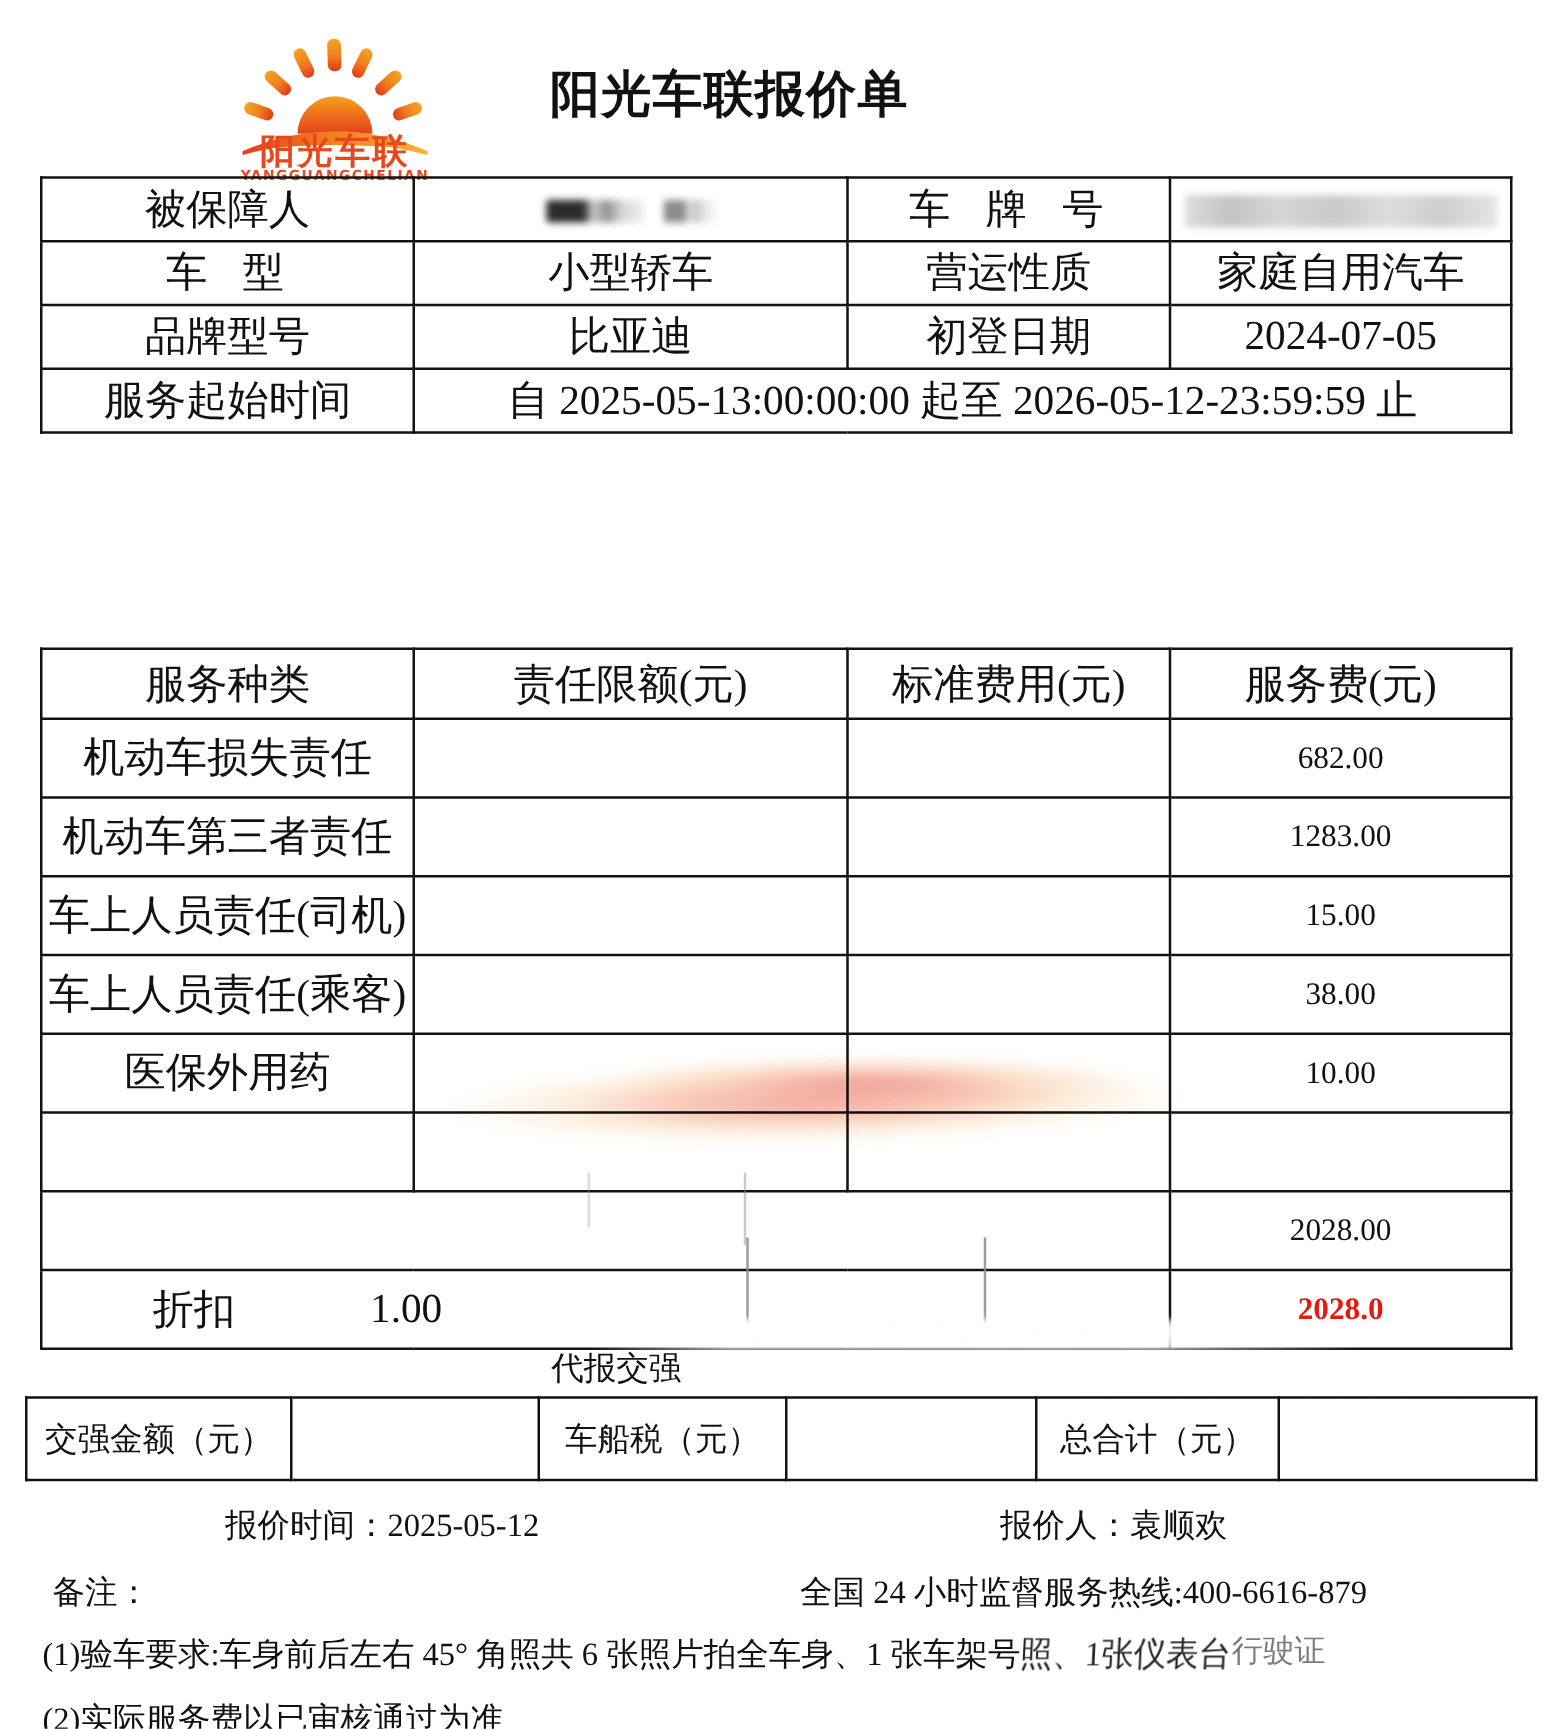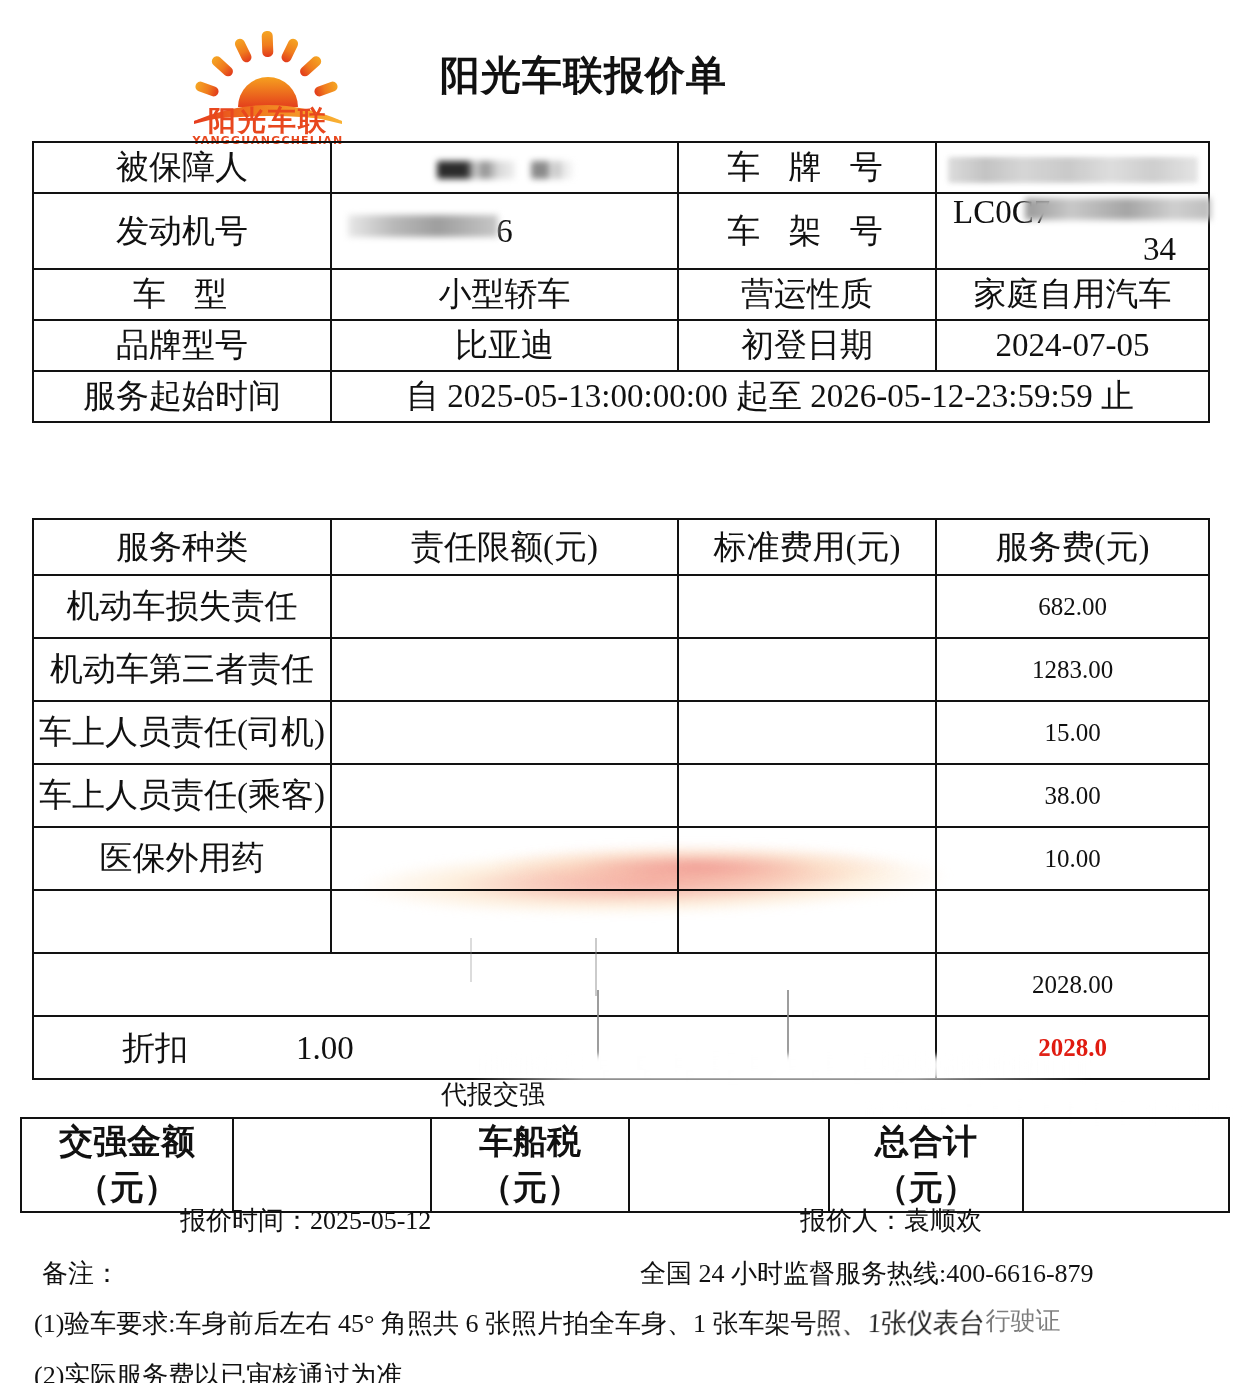--- a/index.html
+++ b/index.html
@@ -55,21 +55,21 @@
   .stray{position:absolute;width:2px;background:#8c8c8c;opacity:.85;}
 
   
   .caption{
     position:absolute;left:0;top:1077px;width:986px;
     text-align:center;font-size:26px;
   }
 
   
   #t3{left:20px;top:1117px;width:1208px;}
-  #t3 td{height:64px;font-size:34px;font-weight:bold;}
+  #t3 td{height:64px;font-size:26px;}
   #t3 td.cap{text-align:center;}
 
   
   .foot{position:absolute;font-size:26px;white-space:nowrap;}
   #f-quote-time{left:180px;top:1203px;}
   #f-quoter{left:800px;top:1203px;}
   #f-remark{left:42px;top:1256px;}
   #f-hotline{left:640px;top:1256px;}
   #f-note1{left:34px;top:1306px;font-size:26px;}
   #f-note2{left:34px;top:1358px;font-size:26px;}
@@ -200,30 +200,20 @@
         <td class="lbl">被保障人</td>
         <td>
           <span class="redact" style="width:78px;"></span><span class="redact" style="width:42px;margin-left:16px;opacity:.55"></span>
         </td>
         <td class="sp">车 牌 号</td>
         <td>
           <span class="redact-plate"></span>
         </td>
       </tr>
       <tr>
-        <td class="lbl">发动机号</td>
-        <td>
-          <span class="eng"><span class="mask"></span><span>6</span></span>
-        </td>
-        <td class="sp">车 架 号</td>
-        <td style="text-align:left;padding-left:16px;">
-          <span class="vin"><span>LC0C7</span><span style="display:inline-block;width:190px"></span><span>34</span><span class="mask"></span></span>
-        </td>
-      </tr>
-      <tr>
         <td class="sp">车  型</td>
         <td>小型轿车</td>
         <td>营运性质</td>
         <td>家庭自用汽车</td>
       </tr>
       <tr>
         <td>品牌型号</td>
         <td>比亚迪</td>
         <td>初登日期</td>
         <td>2024-07-05</td>

